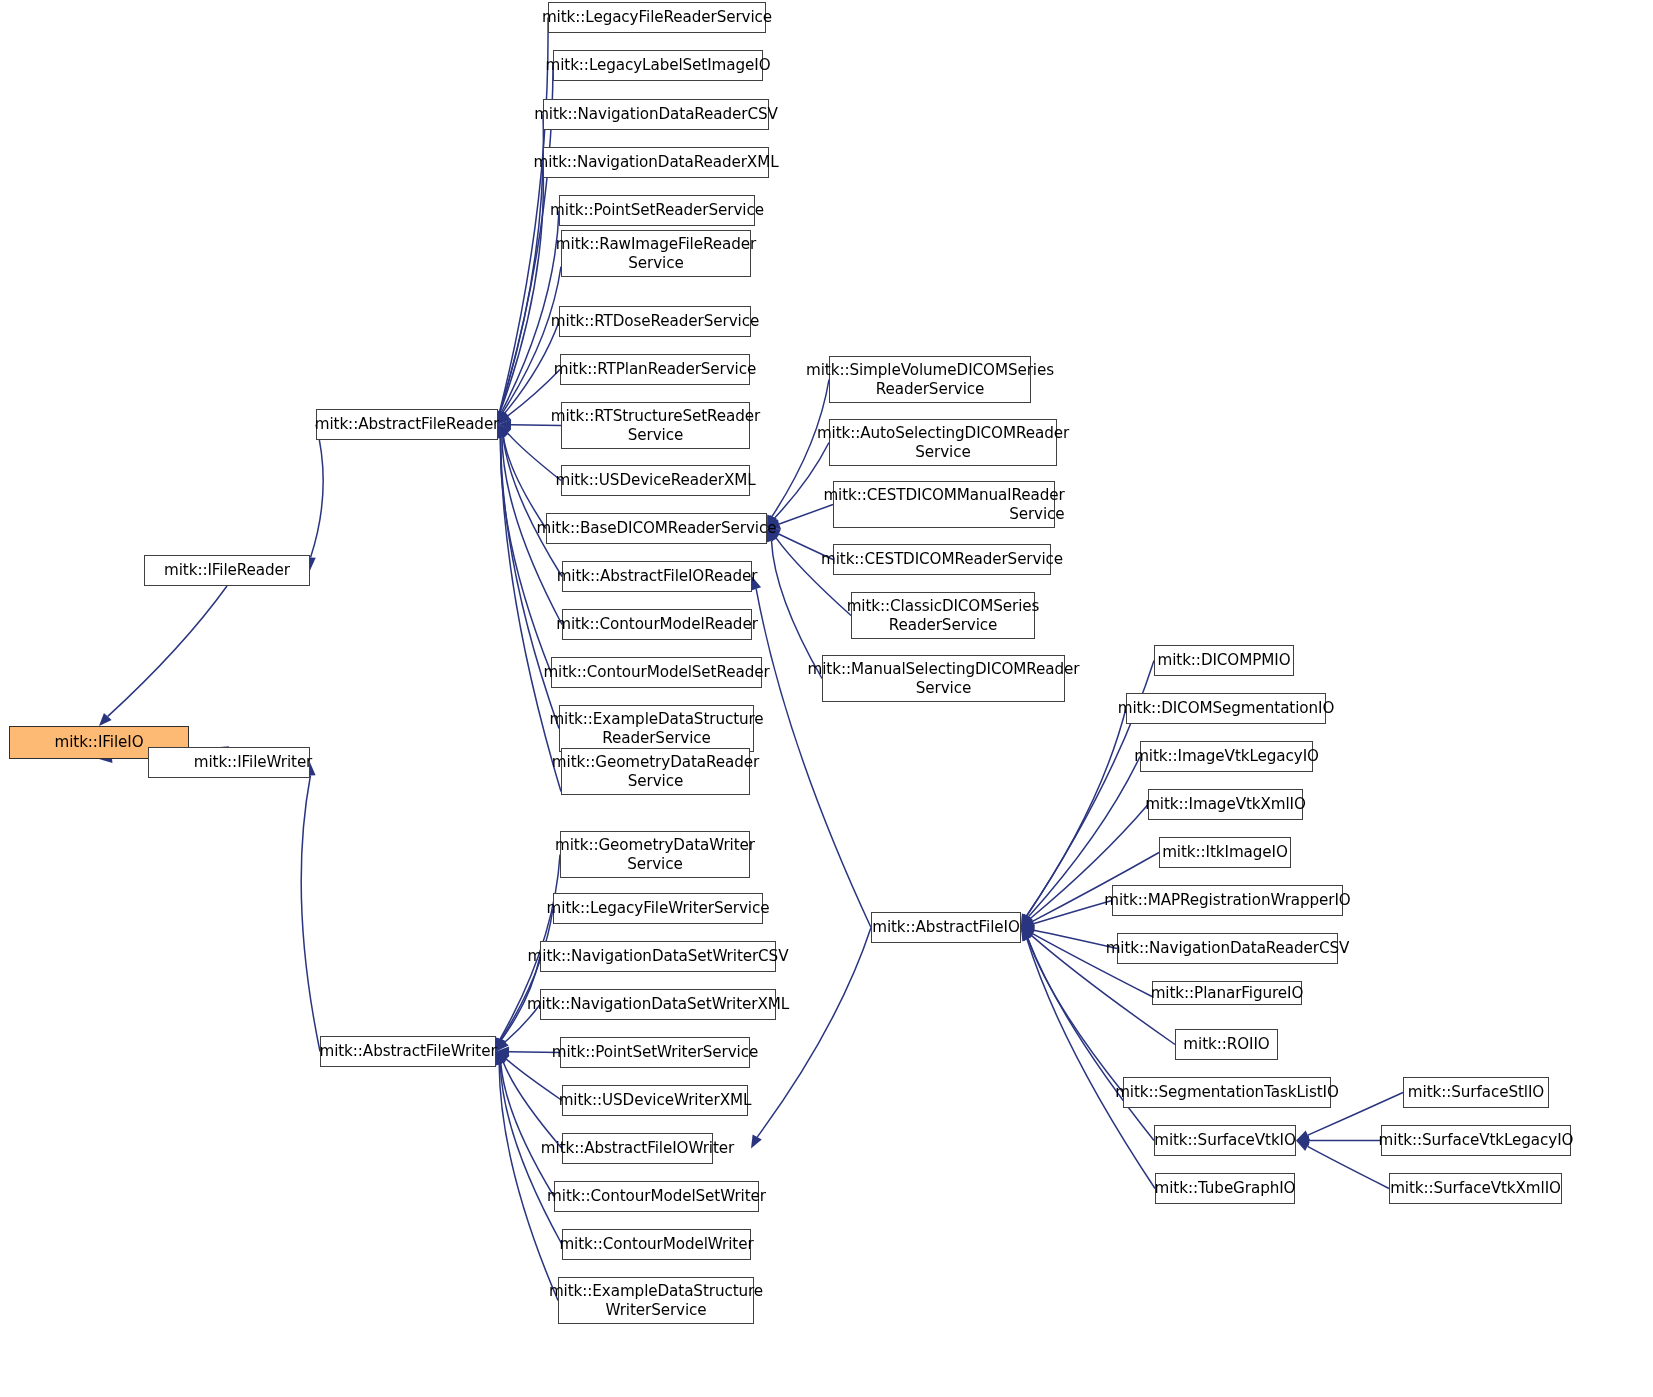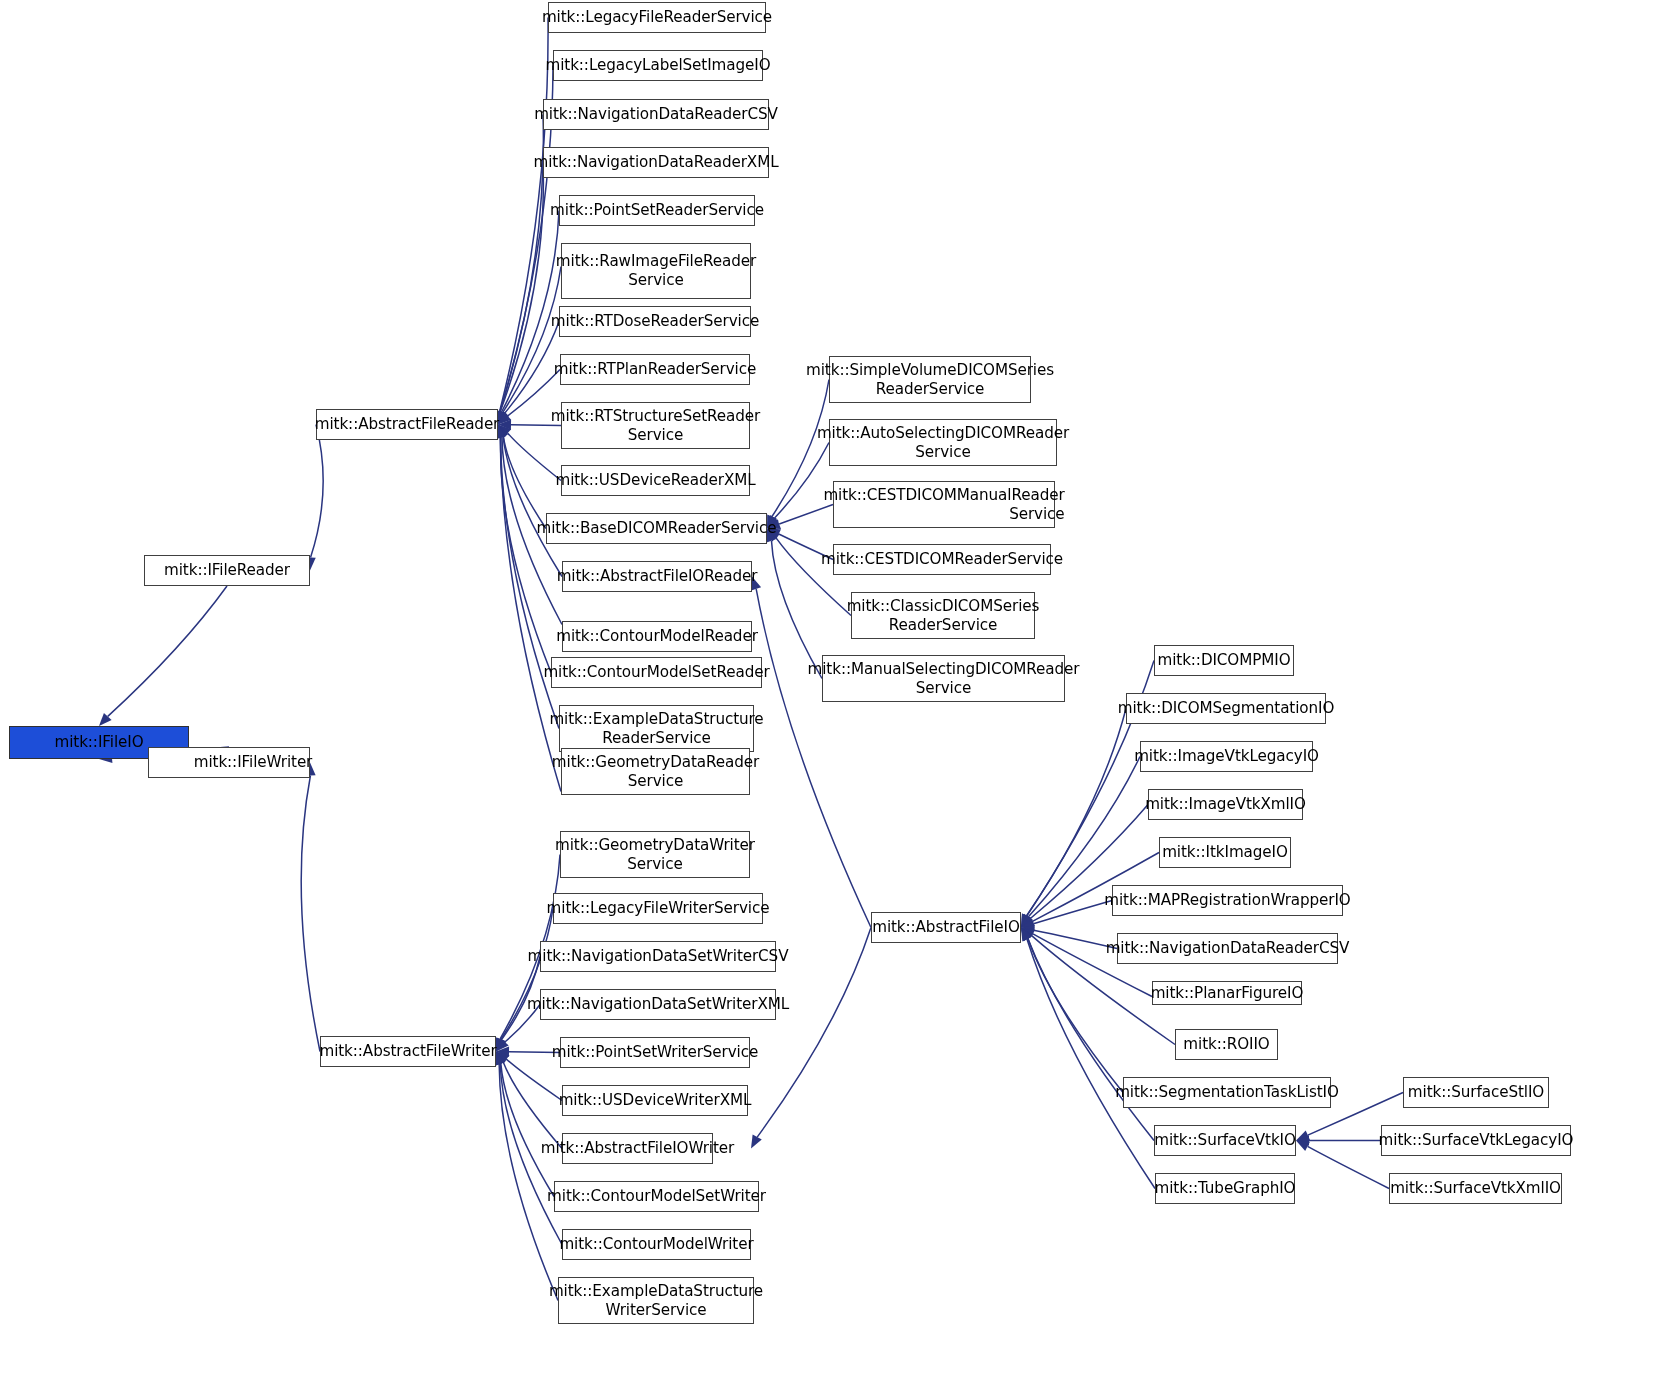--- a/index.html
+++ b/index.html
@@ -33,21 +33,21 @@
     line-height: 1.22;
     display: flex;
     align-items: center;
     justify-content: center;
     text-align: center;
     white-space: pre-line;
     letter-spacing: -0.1px;
     z-index: 5;
   }
   .node.root {
-    background: #1d4ed8;
+    background: #fdba74;
     border-color: #303030;
   }
 </style>
 </head>
 <body>
 
 <div id="canvas">
   <svg id="edges" viewBox="0 0 1653 1397" xmlns="http://www.w3.org/2000/svg">
       <path d="M 227 586 Q 181.9 648.44 107.77199959408416 716.4056254439704" fill="none" stroke="#2a3580" stroke-width="1.5"></path>
       <polygon points="99,726 103.93424977167234,712.8968256063367 111.60974941649599,719.914425281604" fill="#2a3580"></polygon>
@@ -159,30 +159,30 @@
 <div class="node root" style="left: 9px; top: 726px; width: 180px; height: 33px;">mitk::IFileIO</div>
     <div class="node" style="left: 144px; top: 555px; width: 166px; height: 31px;">mitk::IFileReader</div>
     <div class="node" style="left: 148px; top: 747px; width: 162px; height: 31px; padding-left: 48px;">mitk::IFileWriter</div>
     <div class="node" style="left: 316px; top: 409px; width: 182px; height: 31px;">mitk::AbstractFileReader</div>
     <div class="node" style="left: 320px; top: 1036px; width: 176px; height: 31px;">mitk::AbstractFileWriter</div>
     <div class="node" style="left: 548px; top: 2px; width: 218px; height: 31px;">mitk::LegacyFileReaderService</div>
     <div class="node" style="left: 553px; top: 50px; width: 210px; height: 31px;">mitk::LegacyLabelSetImageIO</div>
     <div class="node" style="left: 543px; top: 99px; width: 226px; height: 31px;">mitk::NavigationDataReaderCSV</div>
     <div class="node" style="left: 543px; top: 147px; width: 226px; height: 31px;">mitk::NavigationDataReaderXML</div>
     <div class="node" style="left: 559px; top: 195px; width: 196px; height: 31px;">mitk::PointSetReaderService</div>
-    <div class="node" style="left: 561px; top: 243px; width: 190px; height: 56px;">mitk::RawImageFileReader
+    <div class="node" style="left: 561px; top: 230px; width: 190px; height: 47px;">mitk::RawImageFileReader
 Service</div>
     <div class="node" style="left: 559px; top: 306px; width: 192px; height: 31px;">mitk::RTDoseReaderService</div>
     <div class="node" style="left: 560px; top: 354px; width: 190px; height: 31px;">mitk::RTPlanReaderService</div>
     <div class="node" style="left: 561px; top: 402px; width: 189px; height: 47px;">mitk::RTStructureSetReader
 Service</div>
     <div class="node" style="left: 561px; top: 465px; width: 189px; height: 31px;">mitk::USDeviceReaderXML</div>
     <div class="node" style="left: 546px; top: 513px; width: 221px; height: 31px;">mitk::BaseDICOMReaderService</div>
     <div class="node" style="left: 562px; top: 561px; width: 190px; height: 31px;">mitk::AbstractFileIOReader</div>
-    <div class="node" style="left: 562px; top: 609px; width: 190px; height: 31px; margin-top: 12px;">mitk::ContourModelReader</div>
+    <div class="node" style="left: 562px; top: 609px; width: 190px; height: 31px;">mitk::ContourModelReader</div>
     <div class="node" style="left: 551px; top: 657px; width: 211px; height: 31px;">mitk::ContourModelSetReader</div>
     <div class="node" style="left: 559px; top: 705px; width: 195px; height: 47px;">mitk::ExampleDataStructure
 ReaderService</div>
     <div class="node" style="left: 561px; top: 748px; width: 189px; height: 47px;">mitk::GeometryDataReader
 Service</div>
     <div class="node" style="left: 560px; top: 831px; width: 190px; height: 47px;">mitk::GeometryDataWriter
 Service</div>
     <div class="node" style="left: 553px; top: 893px; width: 210px; height: 31px;">mitk::LegacyFileWriterService</div>
     <div class="node" style="left: 540px; top: 941px; width: 236px; height: 31px;">mitk::NavigationDataSetWriterCSV</div>
     <div class="node" style="left: 540px; top: 989px; width: 236px; height: 31px;">mitk::NavigationDataSetWriterXML</div>

